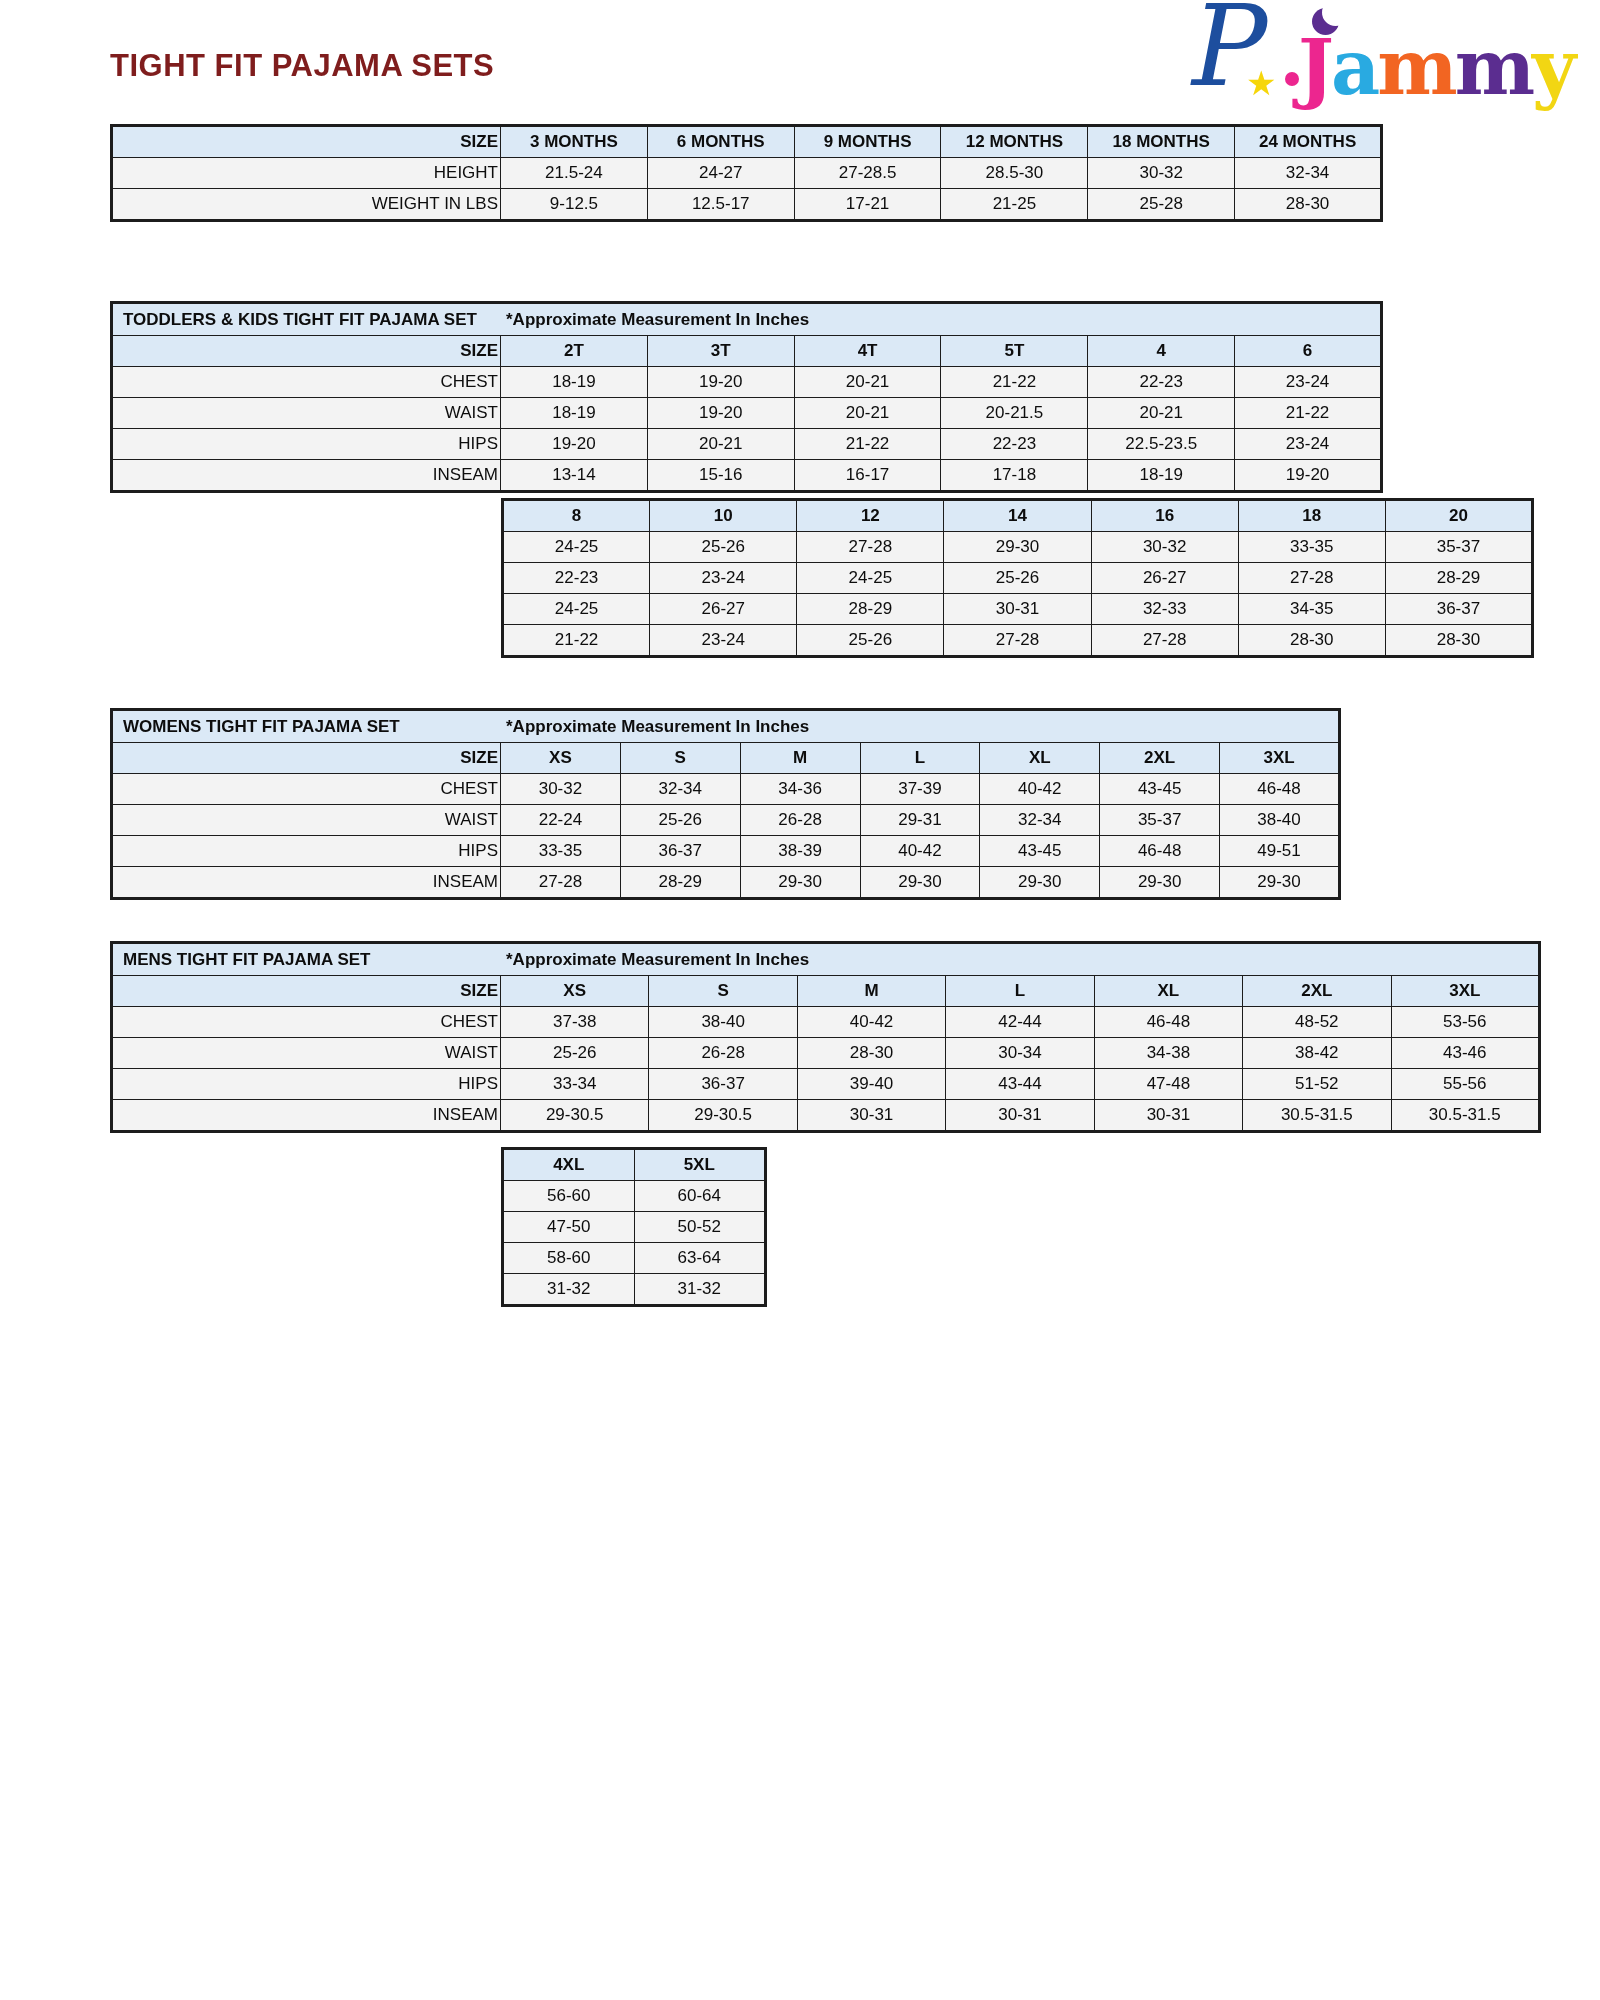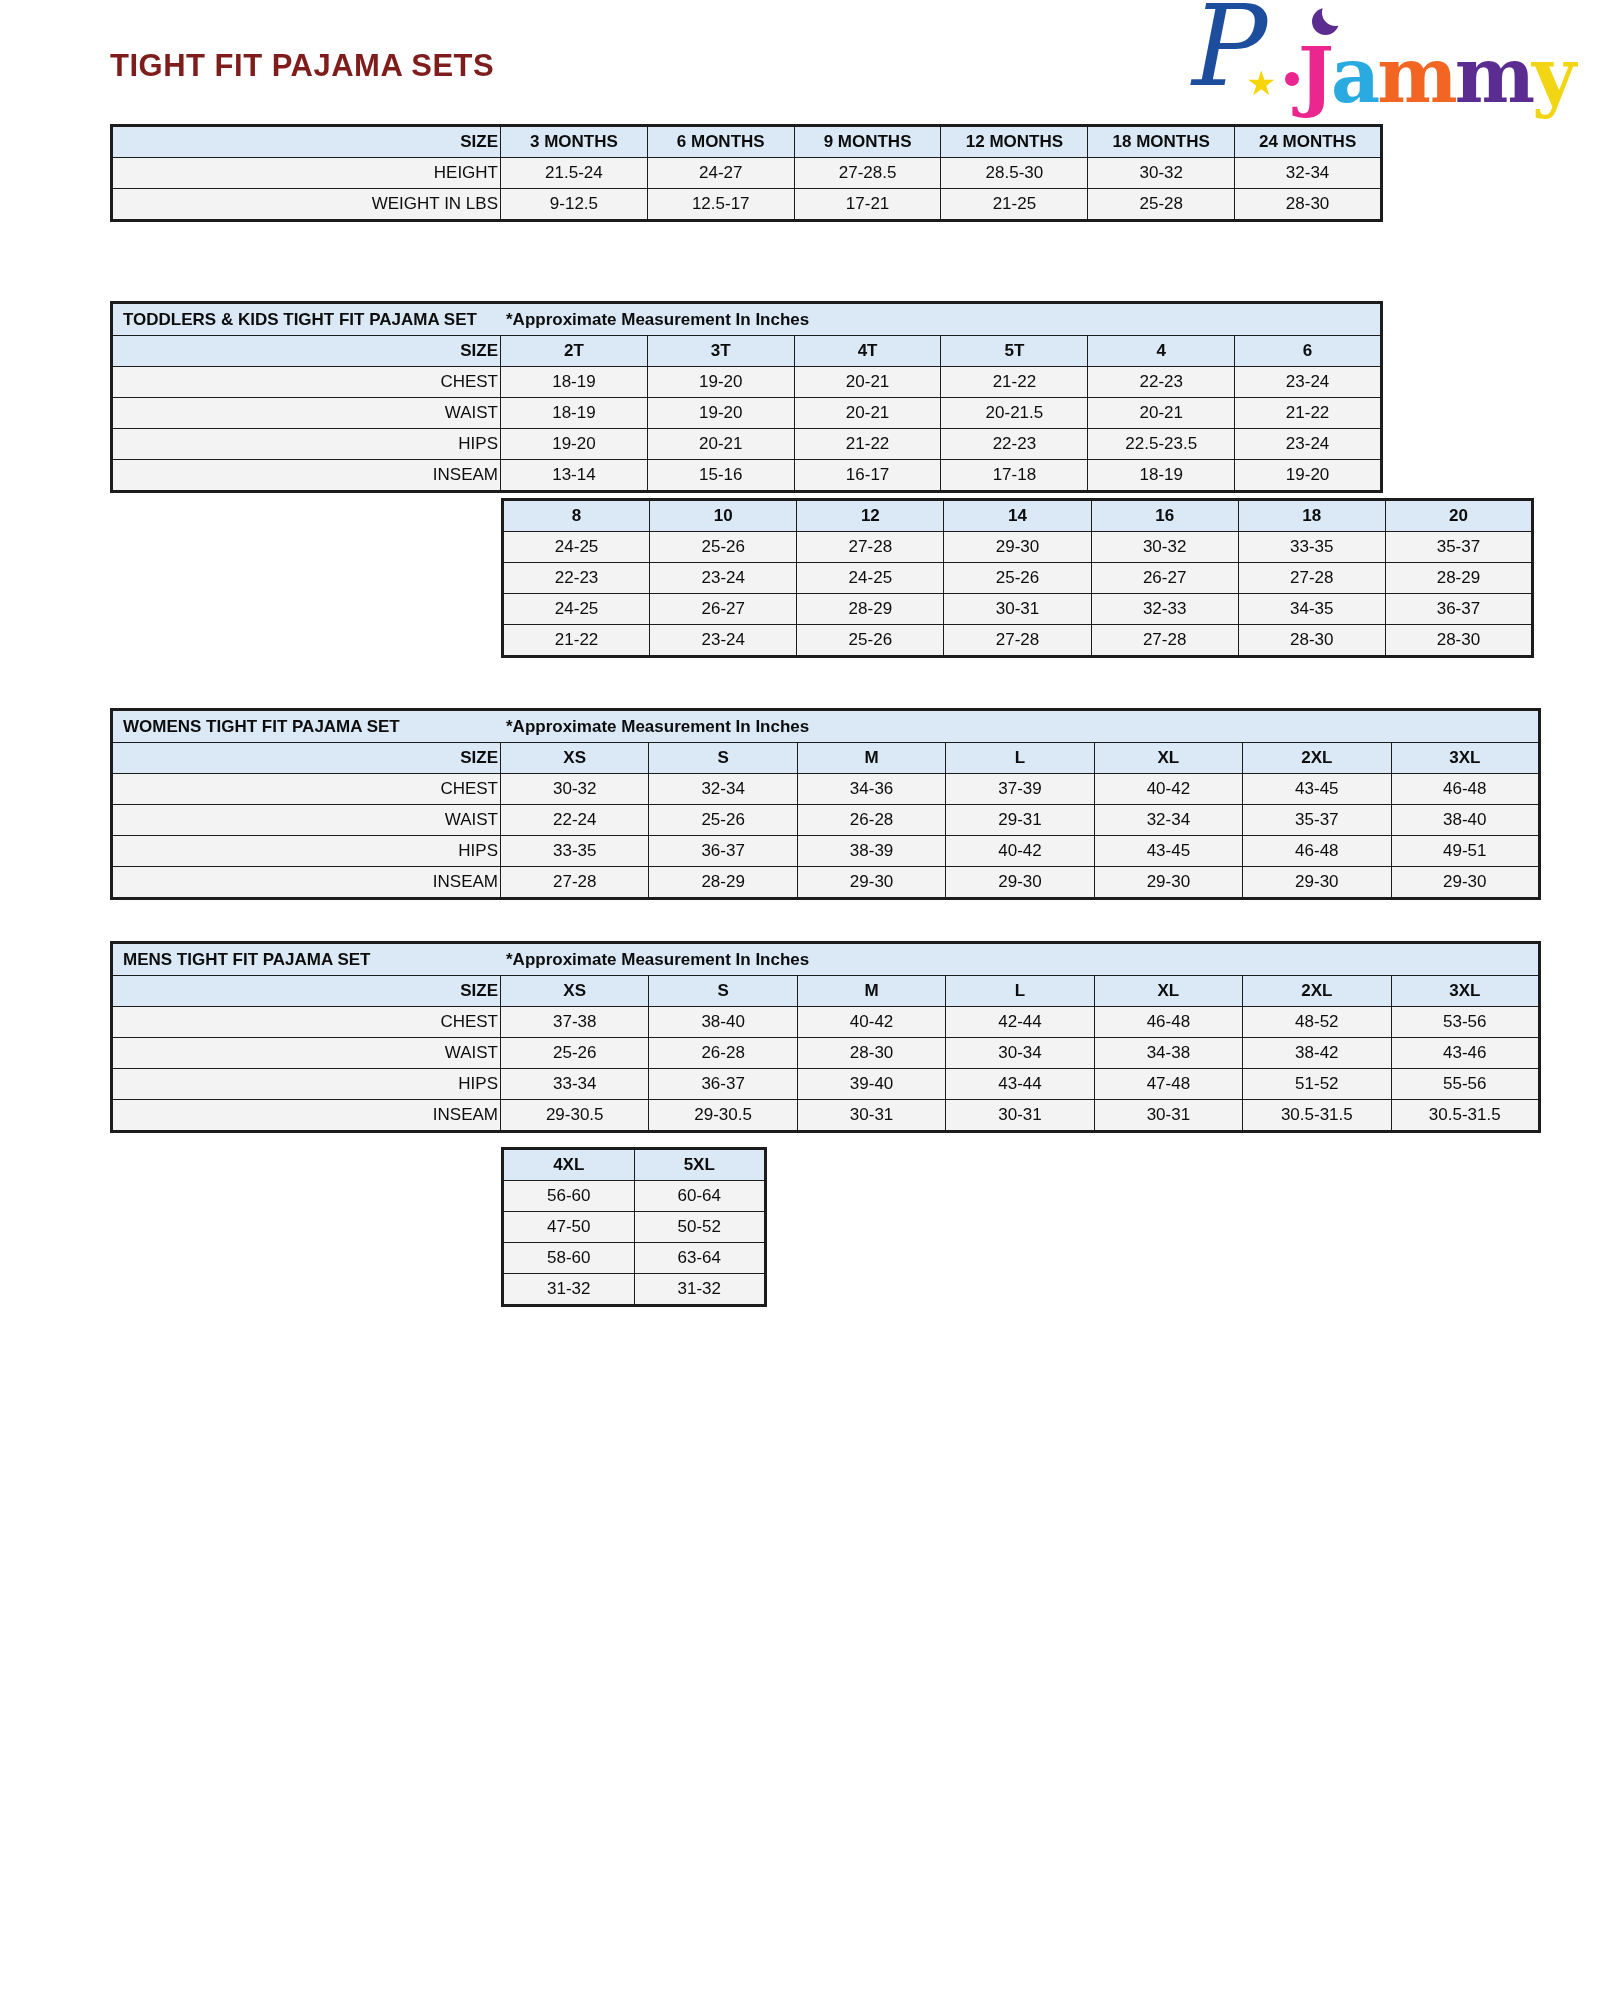--- a/index.html
+++ b/index.html
@@ -8,21 +8,21 @@
   .page-title{position:absolute;left:110px;top:48px;font-size:31px;font-weight:bold;
         letter-spacing:0.5px;color:#7f1d1d;}
 
   
   .logo{position:absolute;left:1192px;top:4px;width:410px;height:115px;}
   .lg-p{position:absolute;left:0px;top:-18px;font-family:"DejaVu Serif",serif;font-style:italic;
         font-size:112px;line-height:120px;color:#1d4e9e;}
   .lg-star{position:absolute;left:54px;top:62px;font-size:34px;line-height:34px;color:#f6d60a;
         font-family:"DejaVu Sans",sans-serif;}
   .lg-dot{position:absolute;left:93px;top:68px;width:14px;height:14px;border-radius:50%;background:#ec268f;}
-  .jammy{position:absolute;left:106px;top:32px;font-family:"DejaVu Serif",serif;font-weight:bold;
+  .jammy{position:absolute;left:106px;top:24px;font-family:"DejaVu Serif",serif;font-weight:bold;
         font-size:76px;line-height:80px;letter-spacing:-3px;white-space:nowrap;}
   .lg-j{color:#ec268f;} .lg-a{color:#29aae1;} .lg-m1{color:#f26522;} .lg-m2{color:#5b2d90;} .lg-y{color:#f2d613;}
   .lg-moon{position:absolute;left:120px;top:4px;width:27px;height:27px;border-radius:50%;
         background:#5b2d90;overflow:visible;}
   .lg-moon::after{content:"";position:absolute;left:10px;top:-9px;width:27px;height:27px;
         border-radius:50%;background:#ffffff;}
 
   
   table.sheet{position:absolute;border-collapse:collapse;table-layout:fixed;
         border:3px solid #1c1c1c;font-size:17px;color:#0d0d0d;}
@@ -210,21 +210,21 @@
         <td>23-24</td>
         <td>25-26</td>
         <td>27-28</td>
         <td>27-28</td>
         <td>28-30</td>
         <td>28-30</td>
       </tr>
     </tbody>
   </table>
 
-  <table class="sheet" style="left:110px;top:708px;width:1431px;">
+  <table class="sheet" style="left:110px;top:708px;width:1231px;">
     <colgroup>
         <col style="width:389px">
         <col>
         <col>
         <col>
         <col>
         <col>
         <col>
         <col>
       </colgroup>

